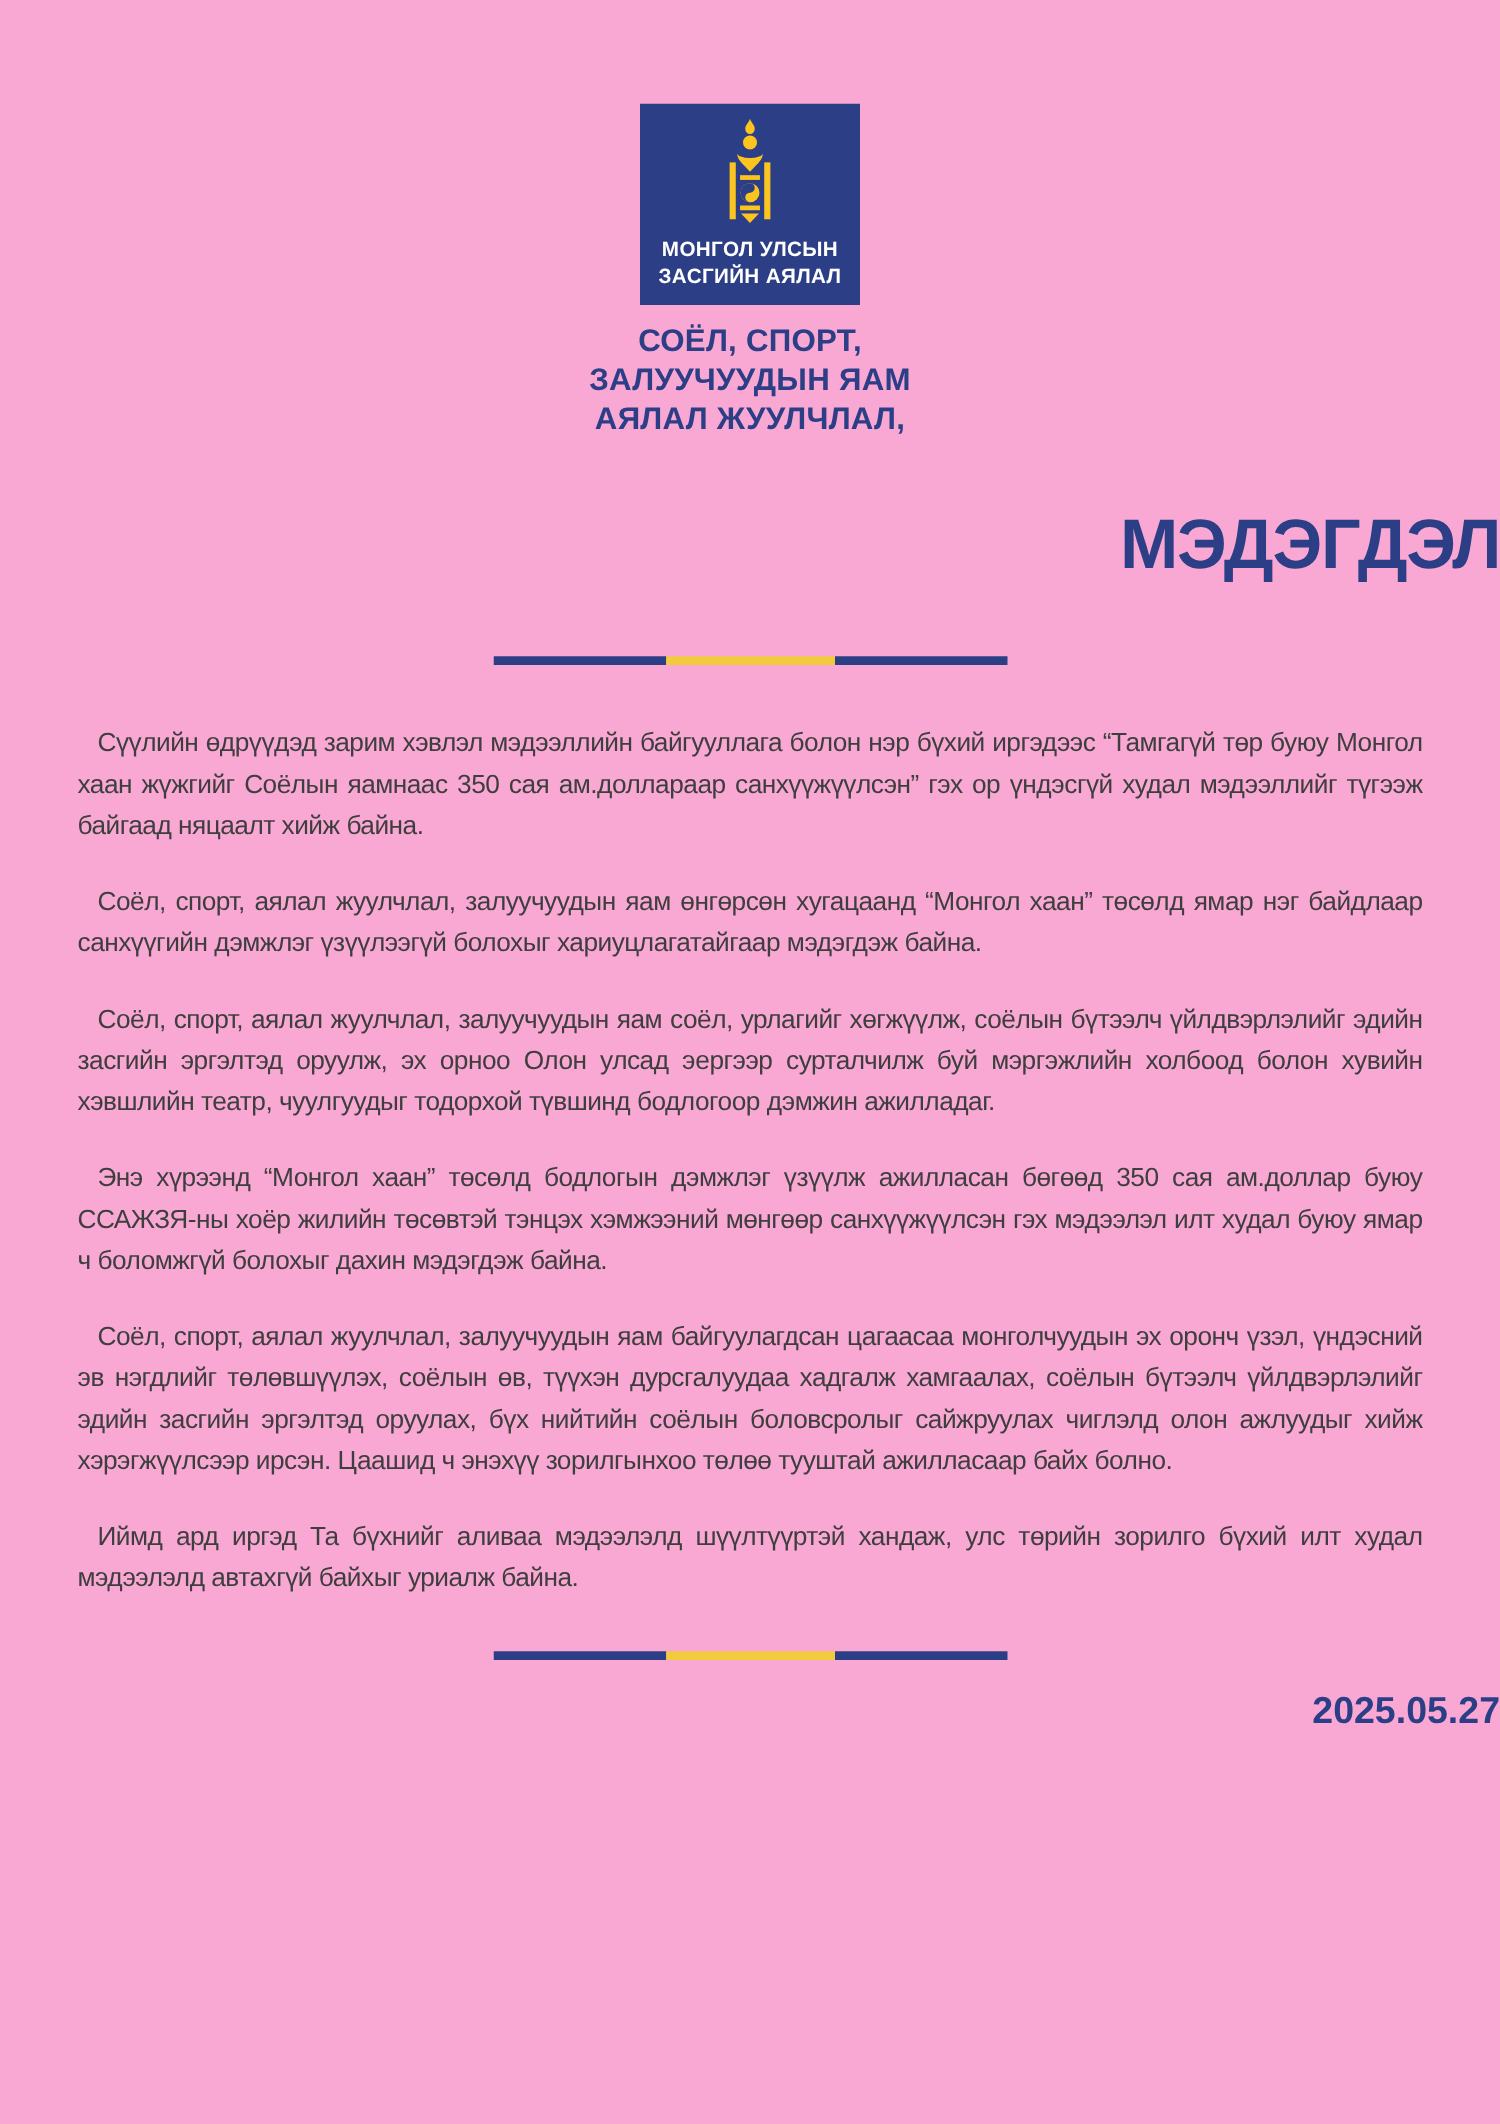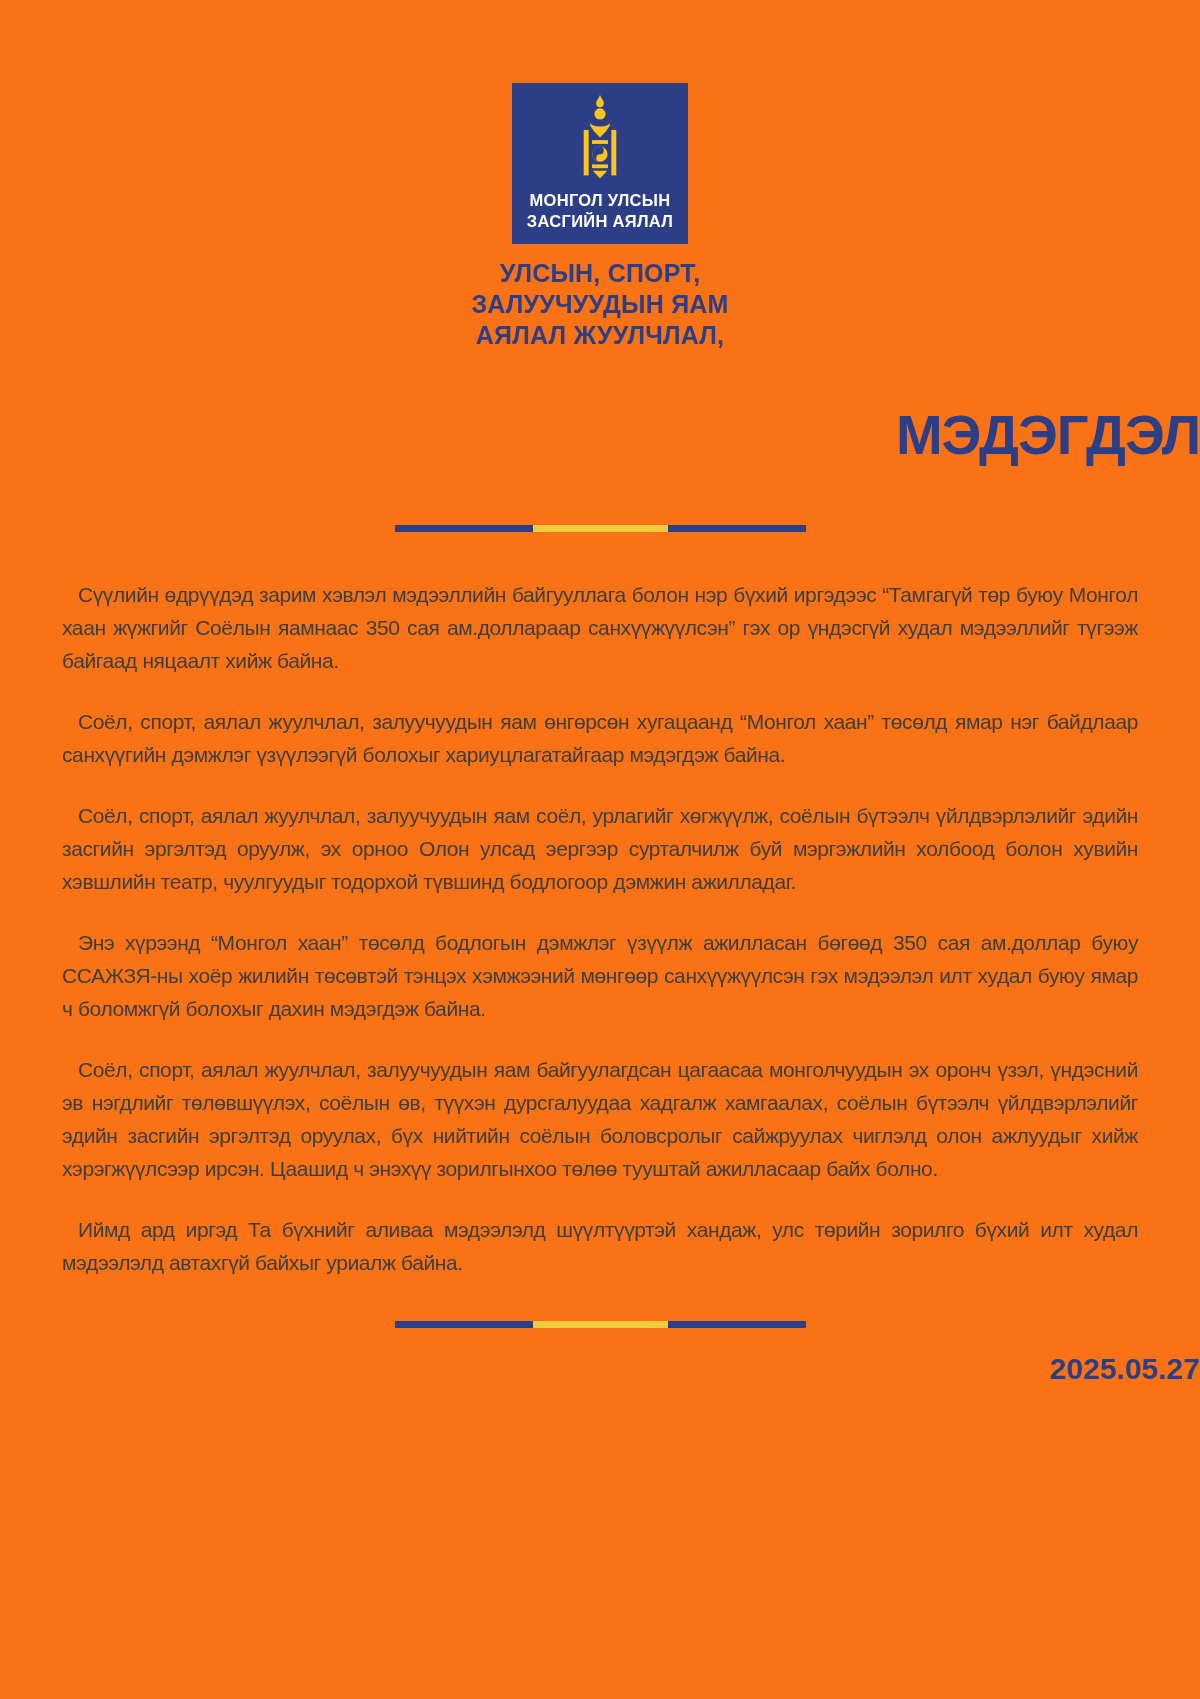--- a/index.html
+++ b/index.html
@@ -5,21 +5,21 @@
   html, body {
     margin: 0;
     padding: 0;
     background: #ffffff;
   }
   .page {
     position: relative;
     width: 1200px;
     height: 1699px;
     margin: 0 auto;
-    background: #f97316;
+    background: #f9a8d4;
     font-family: "Liberation Sans", sans-serif;
     overflow: hidden;
   }
   
   .logo-square {
     width: 176px;
     height: 161px;
     margin: 83px auto 0;
     background: #2c3e85;
     display: flex;
@@ -130,21 +130,21 @@
       </g>
       <circle cx="30" cy="83" r="1.6" fill="#fcc41f"></circle>
     </svg>
     <div class="logo-org">
       <div>МОНГОЛ УЛСЫН</div>
       <div>ЗАСГИЙН АЯЛАЛ</div>
     </div>
   </div>
 
   <div class="ministry">
-    <div>УЛСЫН, СПОРТ,</div>
+    <div>СОЁЛ, СПОРТ,</div>
     <div>ЗАЛУУЧУУДЫН ЯАМ</div>
     <div>АЯЛАЛ ЖУУЛЧЛАЛ,</div>
   </div>
 
   <h1 class="doc-title">МЭДЭГДЭЛ</h1>
 
   <div class="divider divider-top">
     <span class="seg-blue"></span>
     <span class="seg-yellow"></span>
     <span class="seg-blue"></span>

